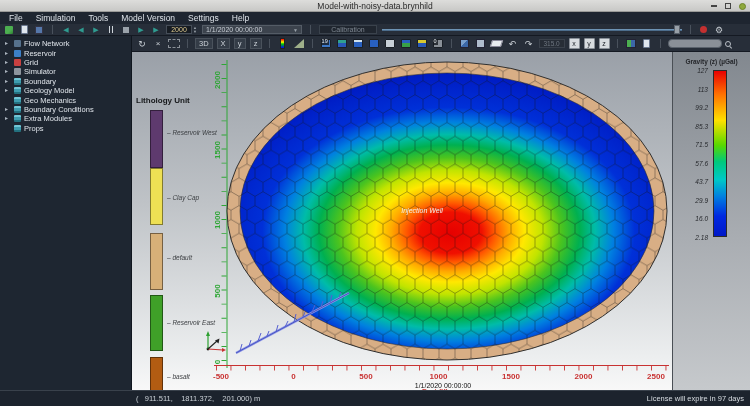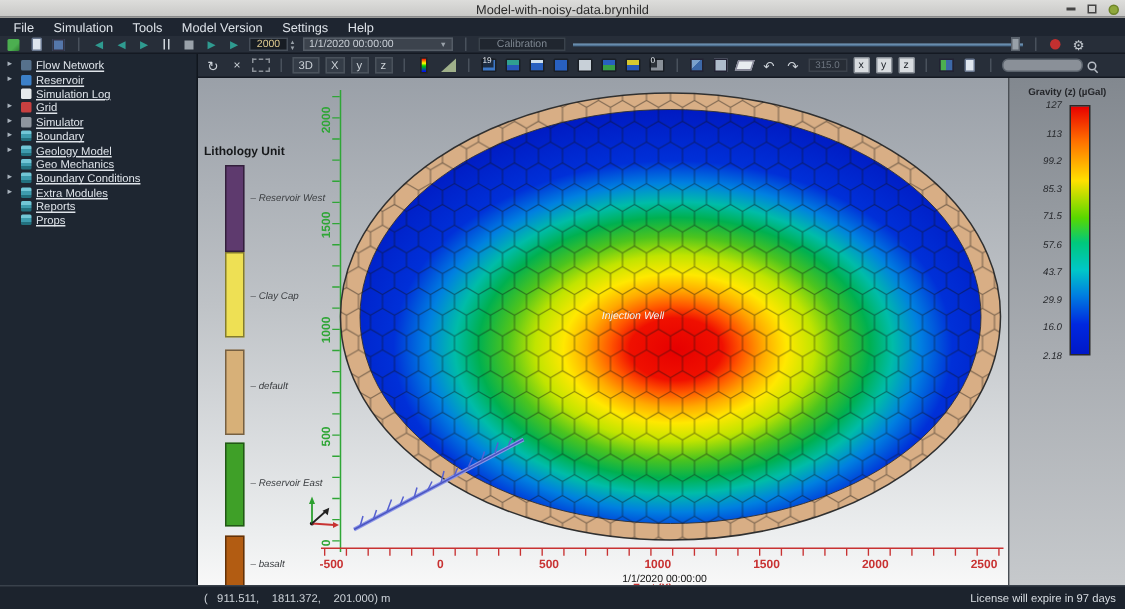--- a/index.html
+++ b/index.html
@@ -50,21 +50,21 @@
   .gear { color:#c3c9cf; font-size:9px; }
 
   
   .content { display:flex; height:354px; }
   .sidebar { width:132px; background:#1e2631; border-right:1px solid #10161e; padding-top:3px; }
   .tree-row { display:flex; align-items:center; height:9.4px; padding-left:5px; gap:3px; }
   .tree-arrow { width:6px; font-size:6px; color:#aab3bd; line-height:9px; }
   .ticon { width:7px; height:7px; border-radius:1px; flex:0 0 auto; }
   .ticon.layers { background:linear-gradient(180deg,#72c6d6 0 34%,#3e9cae 34% 67%,#23707e 67%); }
   .ticon.clock { border-radius:50%; background:#f0f0f0; border:1px solid #111; }
-  .tlabel { font-size:7.5px; color:#dfe4ea; white-space:nowrap;text-decoration:underline; }
+  .tlabel { font-size:7.5px; color:#dfe4ea; white-space:nowrap; }
 
   .main { flex:1; display:flex; flex-direction:column; }
   .toolbar2 { height:16px; background:#272e39; border-bottom:1px solid #141922; display:flex; align-items:center;
               gap:4px; padding:0 4px; }
   .tbtn2 { height:12px; min-width:12px; display:flex; align-items:center; justify-content:center; font-size:8px;
            color:#ccd2d8; flex:0 0 auto; }
   .dim-btn { background:#343c47; border:1px solid #4a525c; padding:0 3px; height:11px; font-size:7.5px;text-align:center; }
   .cbar-icon { width:5px; height:11px; background:linear-gradient(#f00,#ff0 35%,#0c0 55%,#00f); border:1px solid #222; }
   .slope-icon { width:0; height:0; border-left:10px solid transparent; border-bottom:9px solid #9fb08a; }
   .sq-icon { width:10px; height:9px; border:1px solid #1a1f26; border-radius:1px; position:relative; }
@@ -192,25 +192,20 @@
         <span class="tree-arrow">▸</span>
         <span class="ticon" style="background: rgb(86, 113, 140);"></span>
         <span class="tlabel">Flow Network</span>
       </div>
       <div class="tree-row">
         <span class="tree-arrow">▸</span>
         <span class="ticon" style="background: rgb(60, 128, 200);"></span>
         <span class="tlabel">Reservoir</span>
       </div>
       <div class="tree-row">
-        <span class="tree-arrow"></span>
-        <span class="ticon" style="background: rgb(230, 233, 236);"></span>
-        <span class="tlabel">Simulation Log</span>
-      </div>
-      <div class="tree-row">
         <span class="tree-arrow">▸</span>
         <span class="ticon" style="background: rgb(200, 64, 64);"></span>
         <span class="tlabel">Grid</span>
       </div>
       <div class="tree-row">
         <span class="tree-arrow">▸</span>
         <span class="ticon" style="background: rgb(142, 149, 158);"></span>
         <span class="tlabel">Simulator</span>
       </div>
       <div class="tree-row">
@@ -230,25 +225,20 @@
       </div>
       <div class="tree-row">
         <span class="tree-arrow">▸</span>
         <span class="ticon layers"></span>
         <span class="tlabel">Boundary Conditions</span>
       </div>
       <div class="tree-row">
         <span class="tree-arrow">▸</span>
         <span class="ticon layers"></span>
         <span class="tlabel">Extra Modules</span>
-      </div>
-      <div class="tree-row">
-        <span class="tree-arrow"></span>
-        <span class="ticon layers"></span>
-        <span class="tlabel">Reports</span>
       </div>
       <div class="tree-row">
         <span class="tree-arrow"></span>
         <span class="ticon layers"></span>
         <span class="tlabel">Props</span>
       </div>
     </div>
 
     <div class="main">
 

